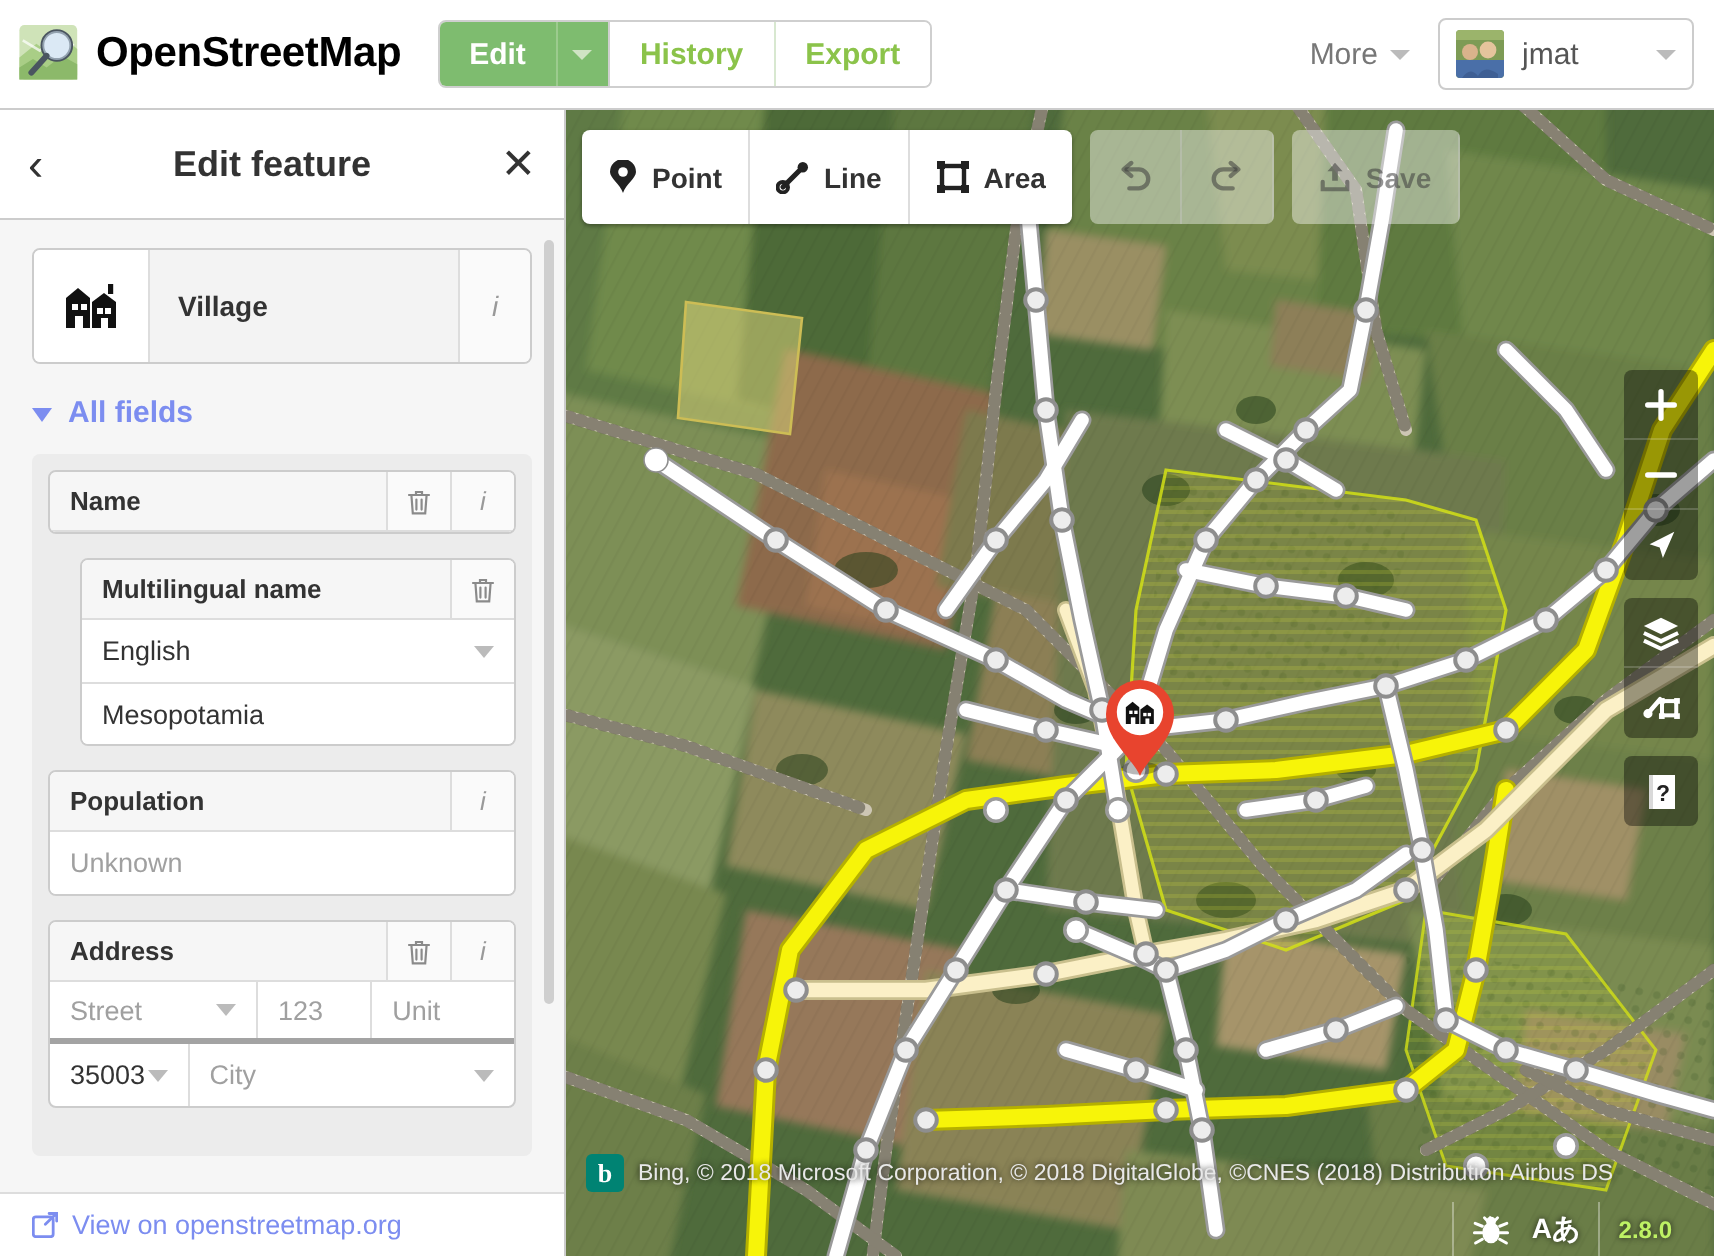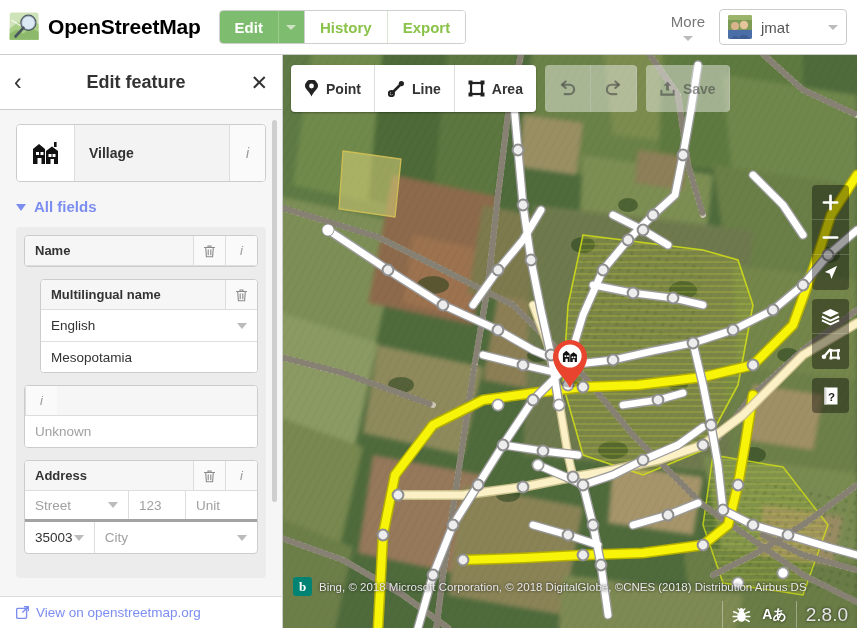--- a/index.html
+++ b/index.html
@@ -34,21 +34,21 @@
     border-right: 1px solid #d8e8d0;
   }
   .nav-btn.active { background: #7ebc6f; color: #fff; border-right: 1px solid #9ccb8e; }
   .nav-caret {
     background: #7ebc6f; width: 26px; display:flex; align-items:center; justify-content:center;
     cursor: pointer; border-right: 1px solid #cfcfcf;
   }
   .nav-caret .tri { width:0;height:0;border-left:5px solid transparent;border-right:5px solid transparent;border-top:5px solid #cfe3c4; }
   .nav-btn:last-child { border-right: none; }
   .topbar-right { margin-left: auto; display: flex; align-items: center; margin-right: 10px; }
-  .more-btn { font-size: 15px; color: #777; display:flex; align-items:center; gap:6px; cursor:pointer; margin-right: 14px; flex-direction: column; }
+  .more-btn { font-size: 15px; color: #777; display:flex; align-items:center; gap:6px; cursor:pointer; margin-right: 14px; }
   .more-btn .tri { width:0;height:0;border-left:5px solid transparent;border-right:5px solid transparent;border-top:5px solid #bbb; }
   .user-box {
     display: flex; align-items: center; border: 1px solid #ccc; border-radius: 4px;
     height: 36px; padding: 12px 8px; min-width: 128px; cursor: pointer; background:#fff;
   }
   .avatar { width: 24px; height: 24px; border-radius: 2px; flex: none; overflow:hidden; }
   .user-name { font-size: 15px; color: #555; margin-left: 9px; }
   .user-box .tri { margin-left: auto; width:0;height:0;border-left:5px solid transparent;border-right:5px solid transparent;border-top:5px solid #bbb; }
 
   
@@ -124,23 +124,23 @@
 
   .map-controls { position:absolute; right:8px; top:130px; display:flex; flex-direction:column; z-index:30; }
   .mc-group { background:rgba(0,0,0,.38); border-radius:4px; overflow:hidden; margin-bottom:9px; width:37px; }
   .mc-btn { width:37px; height:35px; display:flex;align-items:center;justify-content:center; cursor:pointer; border-bottom:1px solid rgba(255,255,255,.18); }
   .mc-btn:last-child { border-bottom:none; }
 
   .attribution { position:absolute; left:10px; bottom:32px; display:flex; align-items:center; gap:7px; z-index:30; }
   .bing-logo { width:19px;height:19px;background:#008373;border-radius:3px; display:flex;align-items:center;justify-content:center; color:#fff; font-size:13px; font-weight:bold; font-family:"Liberation Serif", serif; }
   .attr-text { color:#e8e8e8; font-size:11.5px; text-shadow:0 0 3px rgba(0,0,0,.85); white-space:nowrap; }
 
-  .map-footer { position:absolute; right:0; bottom:0; height:27px; display:flex; align-items:center; z-index:30; background:rgba(0,0,0,0.0); }
+  .map-footer { position:absolute; right:12px; bottom:0; height:27px; display:flex; align-items:center; z-index:30; background:rgba(0,0,0,0.0); }
   .mf-item { display:flex; align-items:center; justify-content:center; padding:0 9px; height:27px; border-left:1px solid rgba(255,255,255,.35); cursor:pointer; }
-  .mf-version { color:#e5e5e5; font-size:19px; font-weight:normal; text-shadow:0 0 3px rgba(0,0,0,.7); }
+  .mf-version { color:#bef264; font-size:12px; font-weight:bold; text-shadow:0 0 3px rgba(0,0,0,.7); }
   .mf-locale { color:#fff; font-size:14px; font-weight:bold; text-shadow:0 0 3px rgba(0,0,0,.7); }
 </style>
 </head>
 <body>
 
 <div id="app">
 
   <div class="topbar">
     <svg class="osm-logo" viewBox="0 0 40 40">
       <rect x="2" y="3" width="34" height="32" rx="3" fill="#cfe3b8"></rect>
@@ -245,20 +245,21 @@
             <div class="field-input">English</div>
             <span class="combo-caret"></span>
           </div>
           <div class="field-row">
             <div class="field-input">Mesopotamia</div>
           </div>
         </div>
 
         <div class="field">
           <div class="field-head">
+            <div class="field-label">Population</div>
             <div class="field-btn italic">i</div>
           </div>
           <div class="field-row">
             <div class="field-input ph">Unknown</div>
           </div>
         </div>
 
         <div class="field" style="margin-bottom:16px;">
           <div class="field-head">
             <div class="field-label">Address</div>

